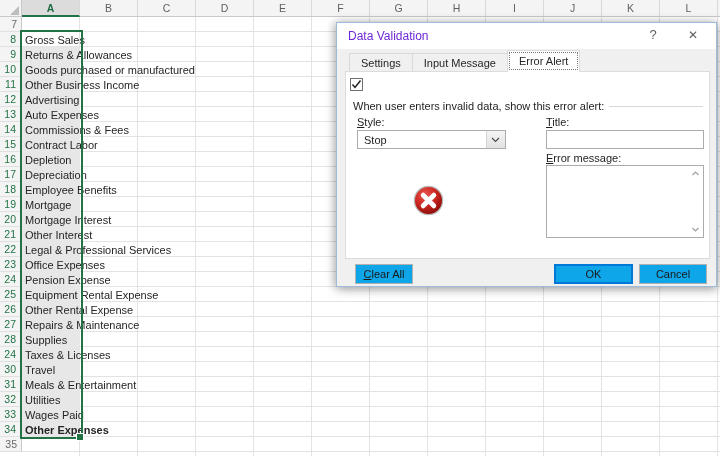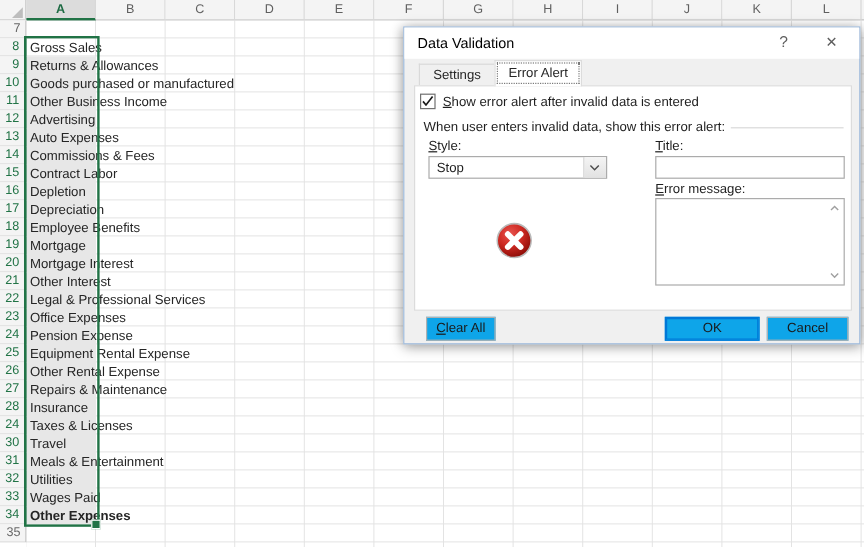--- a/index.html
+++ b/index.html
@@ -22,21 +22,21 @@
   .row-header.sel{color:#217346;border-right:2px solid #217346;}
   #sel-fill{position:absolute;left:22px;top:47px;width:58px;height:390px;background:#E7E7E7;}
   #sel-border{position:absolute;left:20px;top:30px;width:59px;height:405px;border:2px solid #217346;}
   #fill-handle{position:absolute;left:76px;top:433px;width:6px;height:6px;background:#217346;border:1px solid #FFFFFF;}
   .cell-text{position:absolute;left:25px;height:14px;line-height:14px;white-space:nowrap;color:#252525;font-size:11px;}
 
   
   #dialog{position:absolute;left:336px;top:22px;width:381px;height:265px;background:#F0F0F0;
     border:1px solid #9FBBDC;box-sizing:border-box;box-shadow:1px 2px 10px rgba(0,0,0,0.35), -3px 0 8px rgba(0,0,0,0.12);}
   #dlg-titlebar{position:absolute;left:0;top:0;right:0;height:26px;background:#FFFFFF;}
-  #dlg-title{position:absolute;left:11px;top:6px;font-size:12px;color:#000000;}
+  #dlg-title{position:absolute;left:11px;top:6px;font-size:12px;color:#6d28d9;}
   .titlebar-btn{position:absolute;top:0;width:30px;height:24px;text-align:center;line-height:24px;color:#5E5E5E;font-size:13px;}
   #dlg-help{right:48px;}
   #dlg-close{right:8px;font-size:12px;}
 
   #tab-strip{position:absolute;left:12px;top:27px;height:22px;display:flex;align-items:flex-end;}
   .tab{height:19px;line-height:19px;padding:0 11px;font-size:11px;color:#262626;background:#F0F0F0;
     border:1px solid #D9D9D9;border-right:none;box-sizing:border-box;}
   .tab:last-child{border-right:1px solid #D9D9D9;}
   .tab.active{height:22px;line-height:21px;background:#FFFFFF;border:1px solid #DCDCDC;border-bottom:none;
     outline:1px dotted #7A7A7A;outline-offset:-3px;position:relative;z-index:3;}
@@ -149,52 +149,52 @@
       <div class="cell-text" style="top: 183px;">Employee Benefits</div>
       <div class="cell-text" style="top: 198px;">Mortgage</div>
       <div class="cell-text" style="top: 213px;">Mortgage Interest</div>
       <div class="cell-text" style="top: 228px;">Other Interest</div>
       <div class="cell-text" style="top: 243px;">Legal &amp; Professional Services</div>
       <div class="cell-text" style="top: 258px;">Office Expenses</div>
       <div class="cell-text" style="top: 273px;">Pension Expense</div>
       <div class="cell-text" style="top: 288px;">Equipment Rental Expense</div>
       <div class="cell-text" style="top: 303px;">Other Rental Expense</div>
       <div class="cell-text" style="top: 318px;">Repairs &amp; Maintenance</div>
-      <div class="cell-text" style="top: 333px;">Insurance</div>
+      <div class="cell-text" style="top: 333px;">Supplies</div>
       <div class="cell-text" style="top: 348px;">Taxes &amp; Licenses</div>
       <div class="cell-text" style="top: 363px;">Travel</div>
       <div class="cell-text" style="top: 378px;">Meals &amp; Entertainment</div>
       <div class="cell-text" style="top: 393px;">Utilities</div>
       <div class="cell-text" style="top: 408px;">Wages Paid</div>
       <div class="cell-text" style="top: 423px; font-weight: bold;">Other Expenses</div>
     </div>
 
   <div id="sel-border"></div>
   <div id="fill-handle"></div>
 
   <div id="dialog">
     <div id="dlg-titlebar">
       <div id="dlg-title">Data Validation</div>
       <div id="dlg-help" class="titlebar-btn">?</div>
       <div id="dlg-close" class="titlebar-btn">✕</div>
     </div>
 
     <div id="tab-strip">
       <div class="tab">Settings</div>
+      <div class="tab">Input Message</div>
       <div class="tab active">Error Alert</div>
     </div>
 
     <div id="tab-page"></div>
 
     <div id="chk-box" class="checked">
       <svg width="11" height="11" viewBox="0 0 11 11">
         <path d="M1.5 5.5 L4 8.5 L9.5 1.5" fill="none" stroke="#1A1A1A" stroke-width="1.4"></path>
       </svg>
     </div>
-    <div id="chk-label" class="accel"><u>S</u>how error alert after invalid data is entered</div>
 
     <div id="group-row">
       <span>When user enters invalid data, show this error alert:</span>
       <div class="etch"></div>
     </div>
 
     <div id="style-label" class="field-label accel"><u>S</u>tyle:</div>
     <div id="style-combo">
       <div class="value">Stop</div>
       <div id="combo-btn">

